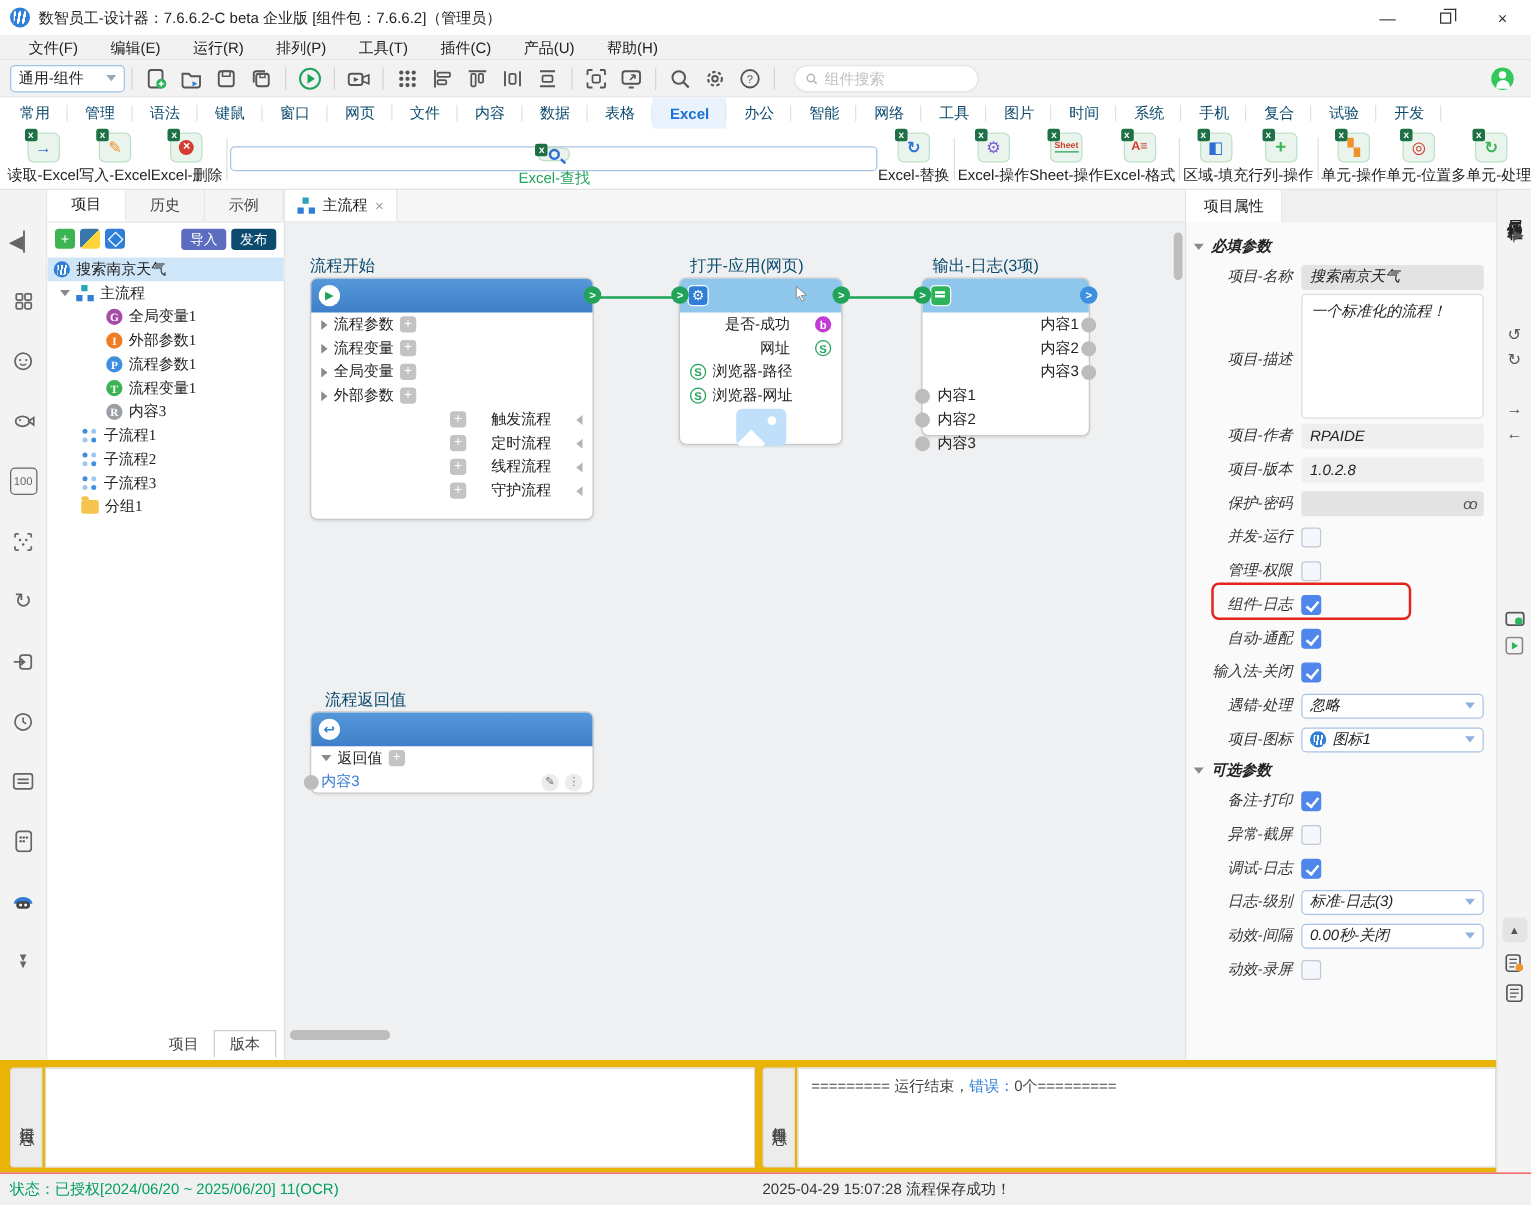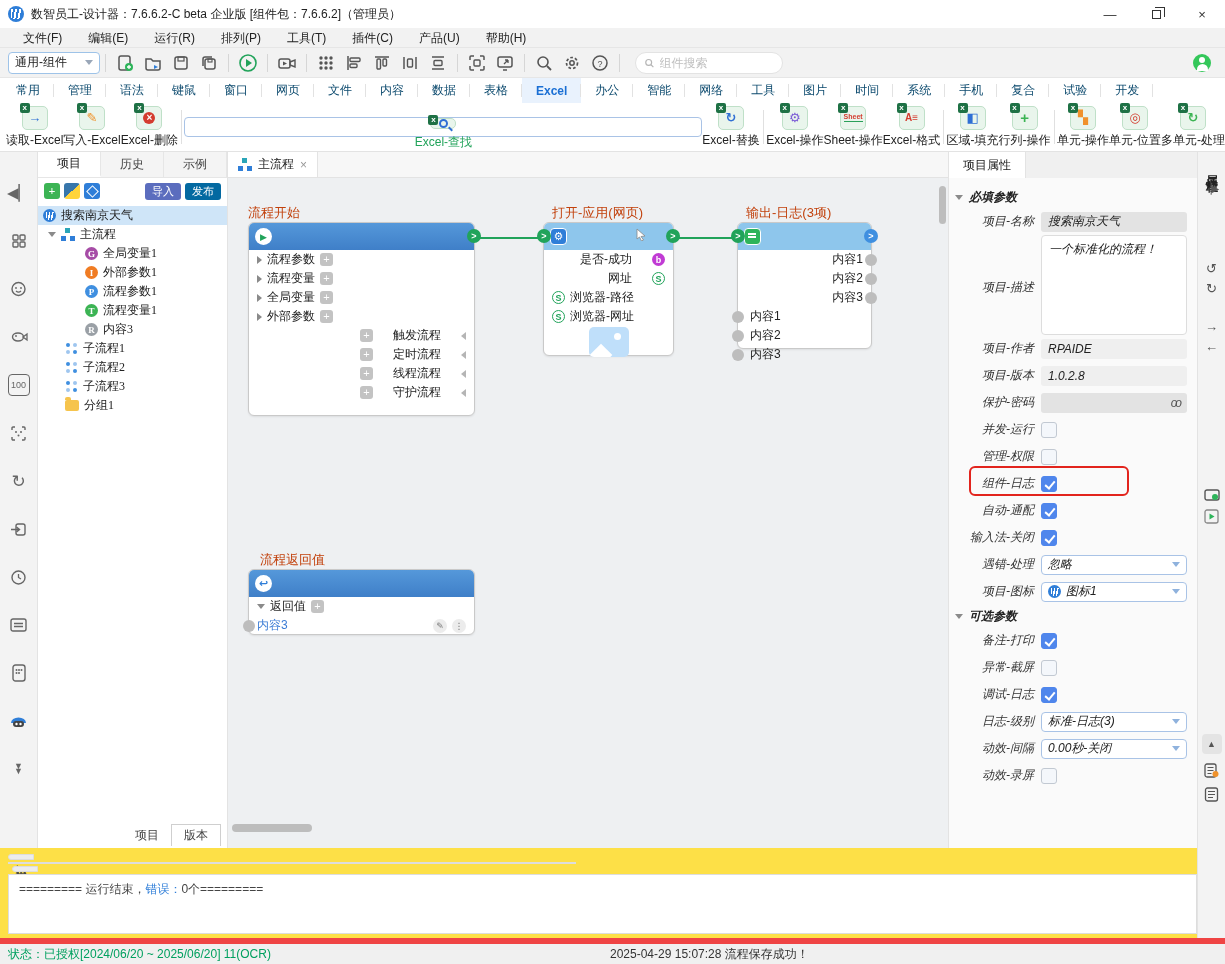--- a/index.html
+++ b/index.html
@@ -85,21 +85,21 @@
   .lp-bottom { height:24px; display:flex; align-items:flex-end; justify-content:flex-end; gap:0; padding:0 6px 2px 0; }
   .lpb-tab { padding:2px 12px; color:#444; }
   .lpb-tab.active { background:#fff; border:1px solid #cfcfcf; border-bottom:none; }
 
   
   .center { position:absolute; left:228px; top:152px; width:720px; height:696px; background:#eef0f2; }
   .canvas-tabs { height:26px; background:#f7f7f7; border-bottom:1px solid #e3e3e3; display:flex; }
   .ctab { background:#fff; display:flex; align-items:center; gap:6px; padding:0 10px; color:#222; border-right:1px solid #e3e3e3; }
   .ctab .x { color:#999; font-size:12px; }
   .canvas { position:relative; width:100%; height:658px; }
-  .node-label { position:absolute; color:#c2410c; font-size:13px; }
+  .node-label { position:absolute; color:#0c4a6e; font-size:13px; }
   .node { position:absolute; background:#fff; border:1px solid #c9c9c9; border-radius:6px; box-shadow:0 1px 2px rgba(0,0,0,.08); }
   .node-head { height:27px; border-radius:5px 5px 0 0; display:flex; align-items:center; padding:0 6px; position:relative; }
   .head-blue { background:linear-gradient(#5598da,#3f7fc8); }
   .head-light { background:#8ec6ec; }
   .play-circ { width:17px; height:17px; border-radius:50%; background:#fff; color:#21a35a; display:flex; align-items:center; justify-content:center; font-size:9px; }
   .gear-sq { width:17px; height:17px; border-radius:4px; background:#2f7ed8; border:1.5px solid #fff; color:#fff; display:flex; align-items:center; justify-content:center; font-size:11px; }
   .chat-sq { width:17px; height:17px; border-radius:4px; background:#2db45a; border:1.5px solid #fff; position:relative; }
   .chat-sq::before { content:""; position:absolute; left:3px; top:4px; width:8px; height:1.5px; background:#fff; box-shadow:0 3px 0 #fff; }
   .ret-circ { width:17px; height:17px; border-radius:50%; background:#fff; color:#2f7ed8; display:flex; align-items:center; justify-content:center; font-size:11px; font-weight:bold; }
   .conn { width:14px; height:14px; border-radius:50%; background:#21a35a; color:#fff; font-size:9px; font-weight:bold; display:flex; align-items:center; justify-content:center; position:absolute; }
@@ -142,30 +142,30 @@
   .mini-logo { width:13px; height:13px; border-radius:50%; background:#2f7ed8; position:relative; overflow:hidden; flex:0 0 13px; }
   .mini-logo::after { content:""; position:absolute; left:2.5px; top:2.5px; width:8px; height:8px; background:repeating-linear-gradient(100deg,#fff 0 1.5px,transparent 1.5px 3px); }
   .glasses { margin-left:auto; color:#555; font-size:12px; letter-spacing:-2px; }
 
   
   .rightstrip { position:absolute; left:1197px; top:152px; width:28px; height:786px; background:#f3f3f3; border-left:1px solid #e3e3e3; display:flex; flex-direction:column; align-items:center; padding-top:14px; color:#555; }
   .vtext { writing-mode:vertical-rl; text-orientation:upright; letter-spacing:2px; color:#222; font-weight:bold; }
   .rs-ic { width:20px; height:20px; display:flex; align-items:center; justify-content:center; font-size:13px; color:#555; }
 
   
-  .logsarea { position:absolute; left:0; top:848px; width:1197px; height:90px; background:#fde047; display:flex; padding:6px 0 4px 8px; gap:2px;flex-direction:column; }
+  .logsarea { position:absolute; left:0; top:848px; width:1197px; height:90px; background:#eab308; display:flex; padding:6px 0 4px 8px; gap:2px; }
   .vtab { width:26px; background:#ececec; border:1px solid #ddd; border-radius:3px 0 0 3px; display:flex; align-items:center; justify-content:center; }
   .vtab .vtext { font-weight:normal; letter-spacing:1px; color:#444; }
   .logpanel { background:#fff; border:1px solid #ddd; }
   .logpanel.run { width:568px; }
   .logpanel.comp { flex:1; padding:6px 10px; color:#444; }
   .log-blue { color:#2f7ed8; }
 
   
-  .statusbar { position:absolute; left:0; top:938px; width:1225px; height:26px; background:#f0f0f0; display:flex; align-items:center; border-top:6px solid #ef4444; }
+  .statusbar { position:absolute; left:0; top:938px; width:1225px; height:26px; background:#f0f0f0; display:flex; align-items:center; border-top:1px solid #ef4444; }
   .lic { color:#00a05f; padding-left:8px; }
   .msg { color:#333; position:absolute; left:610px; }
 </style>
 </head>
 <body>
 
 <div id="app">
 
   <div class="titlebar">
     <span class="logo"></span>
@@ -516,21 +516,21 @@
       <span class="lp-tab active">项目</span>
       <span class="lp-tab">历史</span>
       <span class="lp-tab">示例</span>
     </div>
     <div class="lp-toolbar">
       <span class="sq-ic" style="background:#3cb454">+</span>
       <span class="py-ic"></span>
       <span class="cube-ic"></span>
       <span style="flex:1"></span>
       <span class="pill-btn" style="background:#5b6dbe">导入</span>
-      <span class="pill-btn" style="background:#0369a1">发布</span>
+      <span class="pill-btn" style="background:#0c4a6e">发布</span>
     </div>
     <div class="tree">
       <div class="trow selected" style="padding-left:5px">
         <span class="mini-logo"></span>
         <span>搜索南京天气</span>
       </div>
       <div class="trow" style="padding-left:10px">
         <span class="caret-d"></span>
         <span class="flow-ic"></span>
         <span>主流程</span>

